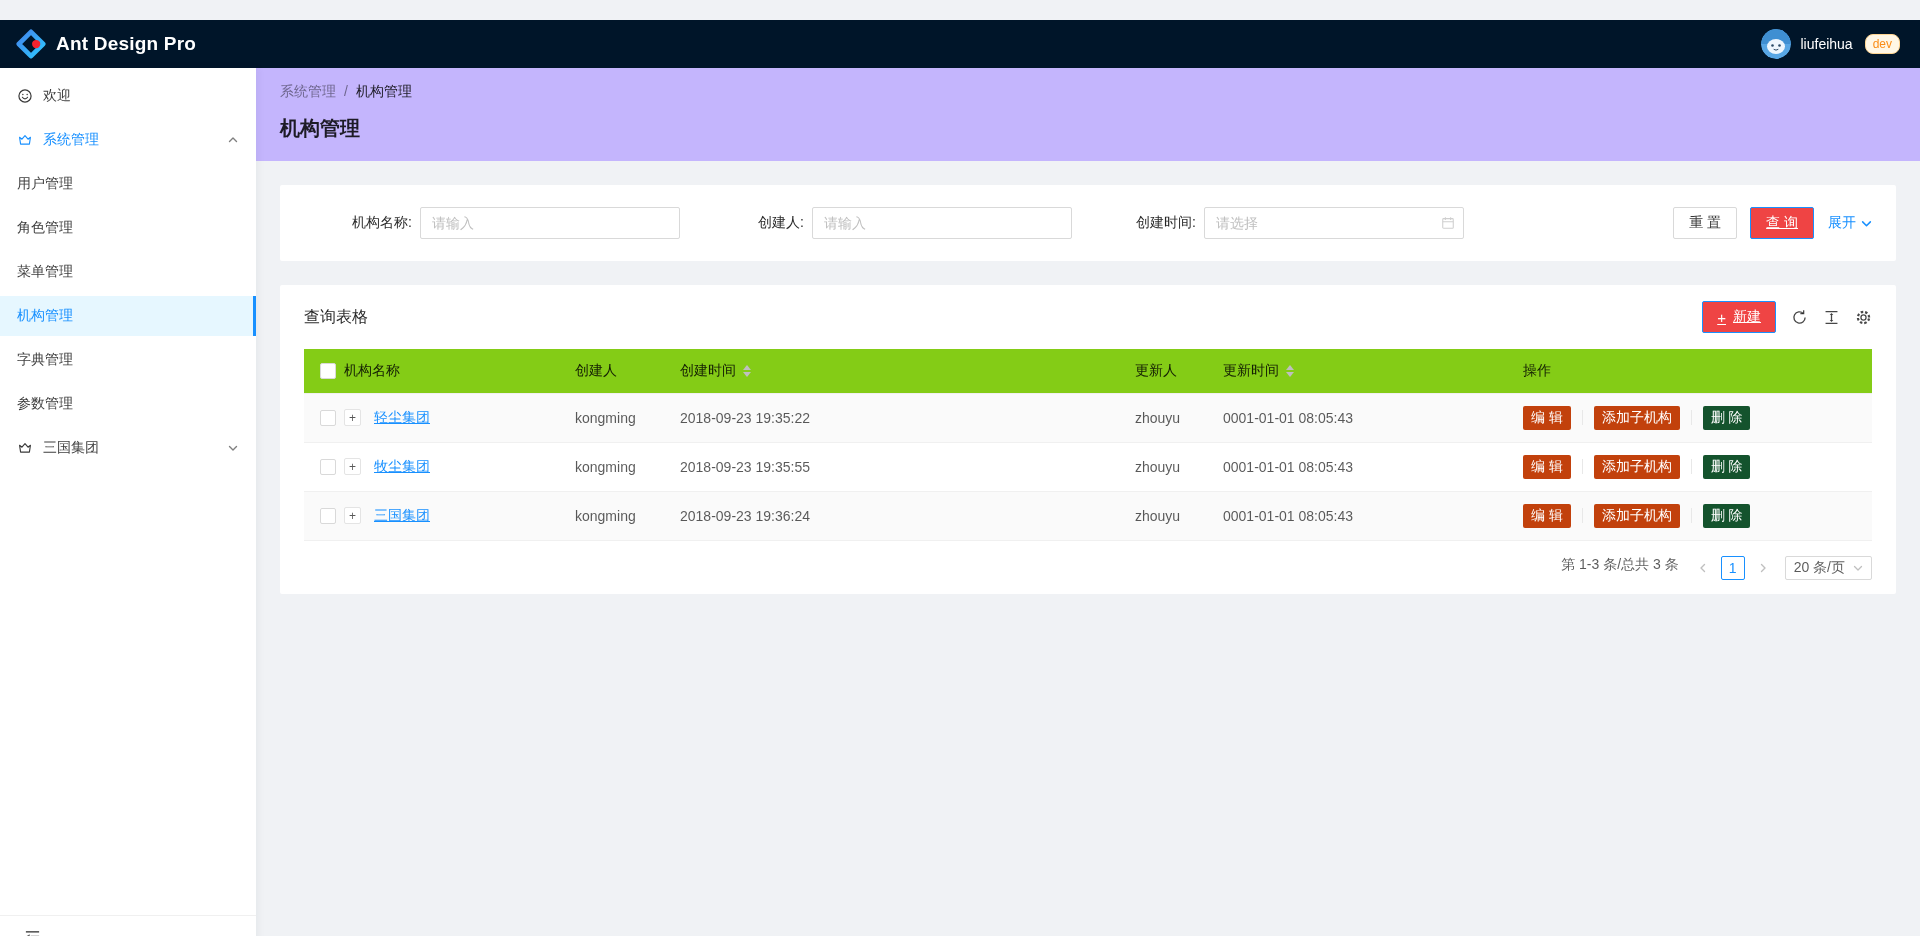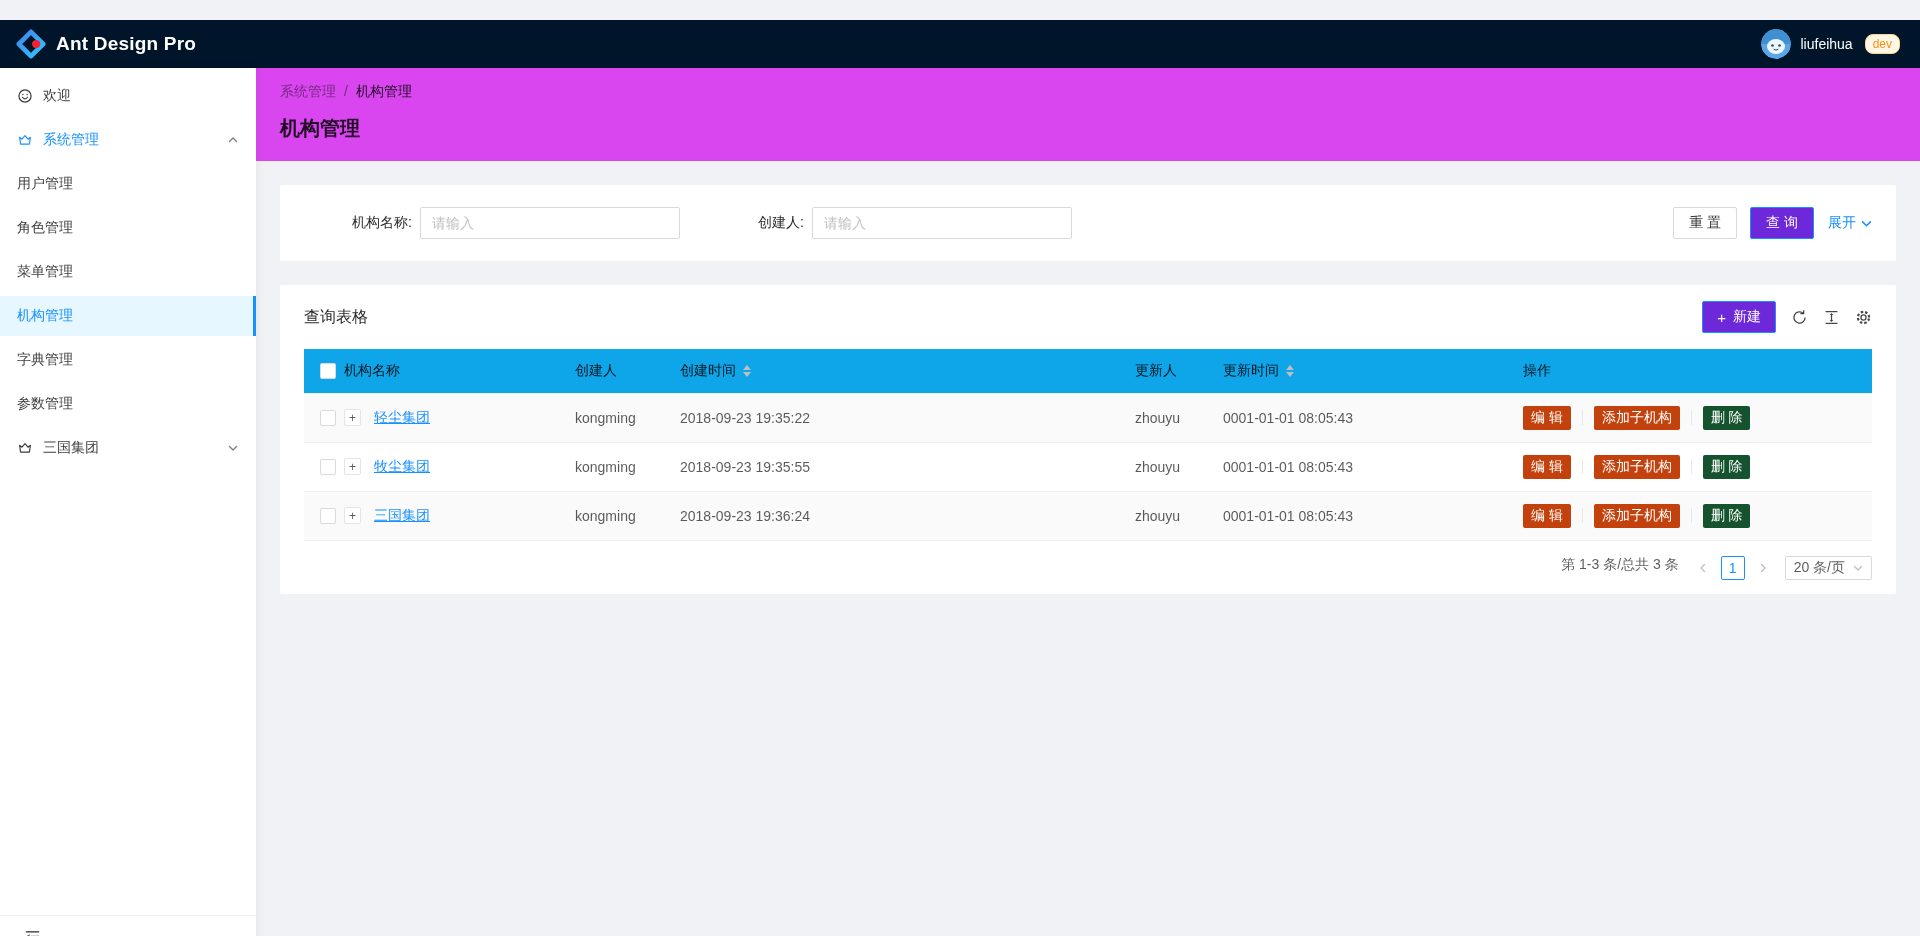--- a/index.html
+++ b/index.html
@@ -32,21 +32,21 @@
   .menu-item.group-active { color:#1890ff; }
   .submenu-item { }
   .submenu-item.selected { background:#e6f7ff; color:#1890ff; }
   .submenu-item.selected::after { content:""; position:absolute; right:0; top:0; bottom:0; width:3px; background:#1890ff; }
   .sidebar-footer { height:41px; border-top:1px solid #f0f0f0; display:flex; align-items:center; padding-left:24px; }
   .fold-btn { display:flex; cursor:pointer; color:rgba(0,0,0,.65); }
 
   .main { flex:1; display:flex; flex-direction:column; background:#f0f2f5; min-width:0; }
 
   
-  .page-header { background:#d946ef; padding:15px 24px 19px; }
+  .page-header { background:#c4b5fd; padding:15px 24px 19px; }
   .breadcrumb { font-size:14px; color:rgba(0,0,0,.45); margin-bottom:13px; }
   .breadcrumb .crumb-link { cursor:pointer; }
   .breadcrumb .sep { margin:0 8px; }
   .breadcrumb .current { color:rgba(0,0,0,.85); }
   .page-title { font-size:20px; font-weight:700; color:rgba(0,0,0,.85); line-height:28px; }
 
   
   .content { padding:24px; flex:1; overflow:hidden; }
   .card { background:#fff; border-radius:2px; }
 
@@ -56,35 +56,35 @@
   .input-wrap { position:relative; width:260px; }
   .input-wrap input { width:100%; height:32px; border:1px solid #d9d9d9; border-radius:2px; padding:0 11px;
                       font-size:14px; font-family:inherit; color:rgba(0,0,0,.85); outline:none; }
   .input-wrap input::placeholder { color:#bfbfbf; }
   .input-wrap.has-suffix input { padding-right:30px; }
   .suffix-icon { position:absolute; right:9px; top:50%; transform:translateY(-50%); display:flex; color:#cfcfcf; }
   .search-actions { margin-left:auto; display:flex; align-items:center; }
   .btn { height:32px; padding:0 15px; border-radius:2px; font-size:14px; font-family:inherit;
          display:inline-flex; align-items:center; cursor:pointer; }
   .btn-default { background:#fff; border:1px solid #d9d9d9; color:rgba(0,0,0,.8); }
-  .btn-primary { background:#6d28d9; border:1px solid #1890ff; color:#fff; }
+  .btn-primary { background:#ef4444; border:1px solid #1890ff; color:#fff;text-decoration:underline; }
   .search-actions .btn-primary { margin-left:13px; }
   .expand-link { color:#1890ff; margin-left:14px; display:inline-flex; align-items:center; gap:5px; cursor:pointer; }
 
   
   .table-card { margin-top:24px; padding:16px 24px 14px; }
   .toolbar { display:flex; align-items:center; margin-bottom:16px; }
   .card-title { font-size:16px; font-weight:500; color:rgba(0,0,0,.85); }
   .toolbar-right { margin-left:auto; display:flex; align-items:center; gap:15px; }
   .btn-new { gap:7px; padding:0 14px; }
   .btn-new .plus { font-size:15px; line-height:1; }
   .icon-btn { display:flex; color:rgba(0,0,0,.72); cursor:pointer; }
 
   table { width:100%; border-collapse:collapse; table-layout:fixed; }
-  thead tr { background:#0ea5e9; height:44px; }
+  thead tr { background:#84cc16; height:44px; }
   th { text-align:left; padding:0 16px; font-weight:500; color:rgba(0,0,0,.85); font-size:14px;
        border-bottom:1px solid #f0f0f0; }
   th.no-pad-left, td.no-pad-left { padding-left:0; }
   th .th-inner { display:inline-flex; align-items:center; }
   .sorter { display:inline-flex; flex-direction:column; gap:2px; margin-left:7px; }
   .caret-up { width:0; height:0; border-left:4px solid transparent; border-right:4px solid transparent; border-bottom:5px solid #bfbfbf; }
   .caret-down { width:0; height:0; border-left:4px solid transparent; border-right:4px solid transparent; border-top:5px solid #bfbfbf; }
   tbody tr { height:49px; border-bottom:1px solid #f0f0f0; }
   tbody tr.striped { background:#fafafa; }
   td { padding:0 16px; color:rgba(0,0,0,.65); font-size:14px; }
@@ -244,20 +244,32 @@
             <span class="input-wrap">
               <input type="text" placeholder="请输入" style="">
             </span>
           </div>
           <div class="form-item">
             <label>创建人:</label>
             <span class="input-wrap">
               <input type="text" placeholder="请输入" style="">
             </span>
           </div>
+          <div class="form-item">
+            <label>创建时间:</label>
+            <span class="input-wrap has-suffix">
+              <input type="text" placeholder="请选择" style="">
+              <span class="suffix-icon">
+                <svg width="14" height="14" viewBox="0 0 16 16" fill="none" stroke="currentColor" stroke-width="1.2">
+                  <rect x="2" y="3" width="12" height="11" rx="1"></rect>
+                  <path d="M5 1.4v3.2 M11 1.4v3.2 M2 6.6h12"></path>
+                </svg>
+              </span>
+            </span>
+          </div>
           <div class="search-actions">
             <button class="btn btn-default">重 置</button>
             <button class="btn btn-primary">查 询</button>
             <span class="expand-link">
               <span>展开</span>
               <span style="display:flex;">
                 <svg width="11" height="11" viewBox="0 0 10 10" fill="none" stroke="#1890ff" stroke-width="1.4" stroke-linecap="round" stroke-linejoin="round">
                   <path d="M1.5 3.5 L5 7 L8.5 3.5"></path>
                 </svg>
               </span>

